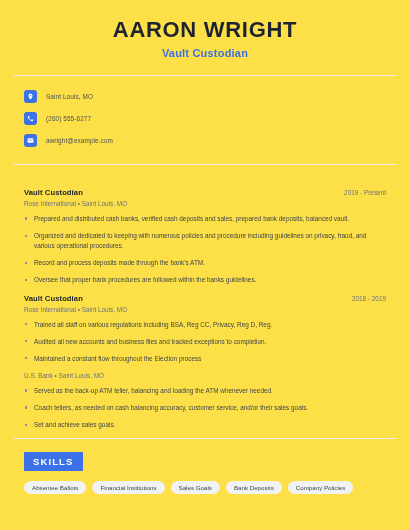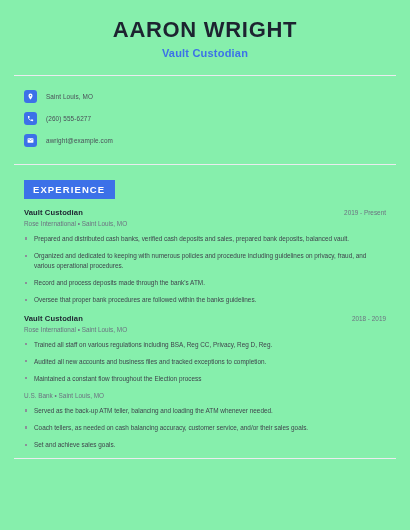--- a/index.html
+++ b/index.html
@@ -12,21 +12,21 @@
 
   body {
     font-family: "Liberation Sans", sans-serif;
     color: #2b2f36;
     -webkit-font-smoothing: antialiased;
   }
 
   .resume {
     width: 410px;
     height: 530px;
-    background: #86efac;
+    background: #fde047;
     padding: 0 14px;
     overflow: hidden;
     position: relative;
   }
 
   
   .header {
     text-align: center;
     padding-top: 17px;
   }
@@ -195,21 +195,20 @@
           </svg>
       </span>
       <span class="contact-text">awright@example.com</span>
     </div>
 
   </div>
 
   <div class="divider" style="margin-top:13px;"></div>
 
   <div class="section">
-    <div class="section-badge">EXPERIENCE</div>
     <div class="section-body">
 
       <div class="entry">
         <div class="entry-head">
           <span class="entry-role">Vault Custodian</span>
           <span class="entry-dates">2019 - Present</span>
         </div>
         <div class="entry-company">Rose International • Saint Louis, MO</div>
         <ul class="bullets">
           <li>Prepared and distributed cash banks, verified cash deposits and sales, prepared bank deposits, balanced vault.</li>
@@ -239,14 +238,25 @@
           <li>Coach tellers, as needed on cash balancing accuracy, customer service, and/or their sales goals.</li>
           <li>Set and achieve sales goals.</li>
         </ul>
       </div>
 
     </div>
   </div>
 
   <div class="divider" style="margin-top:6px;"></div>
 
+  <div class="section" style="margin-top:12px;">
+    <div class="section-badge">SKILLS</div>
+    <div class="skills-wrap">
+      <span class="skill-tag">Absentee Ballots</span>
+      <span class="skill-tag">Financial Institutions</span>
+      <span class="skill-tag">Sales Goals</span>
+      <span class="skill-tag">Bank Deposits</span>
+      <span class="skill-tag">Company Policies</span>
+
+    </div>
+  </div>
 
 </div>
 
 </body></html>

